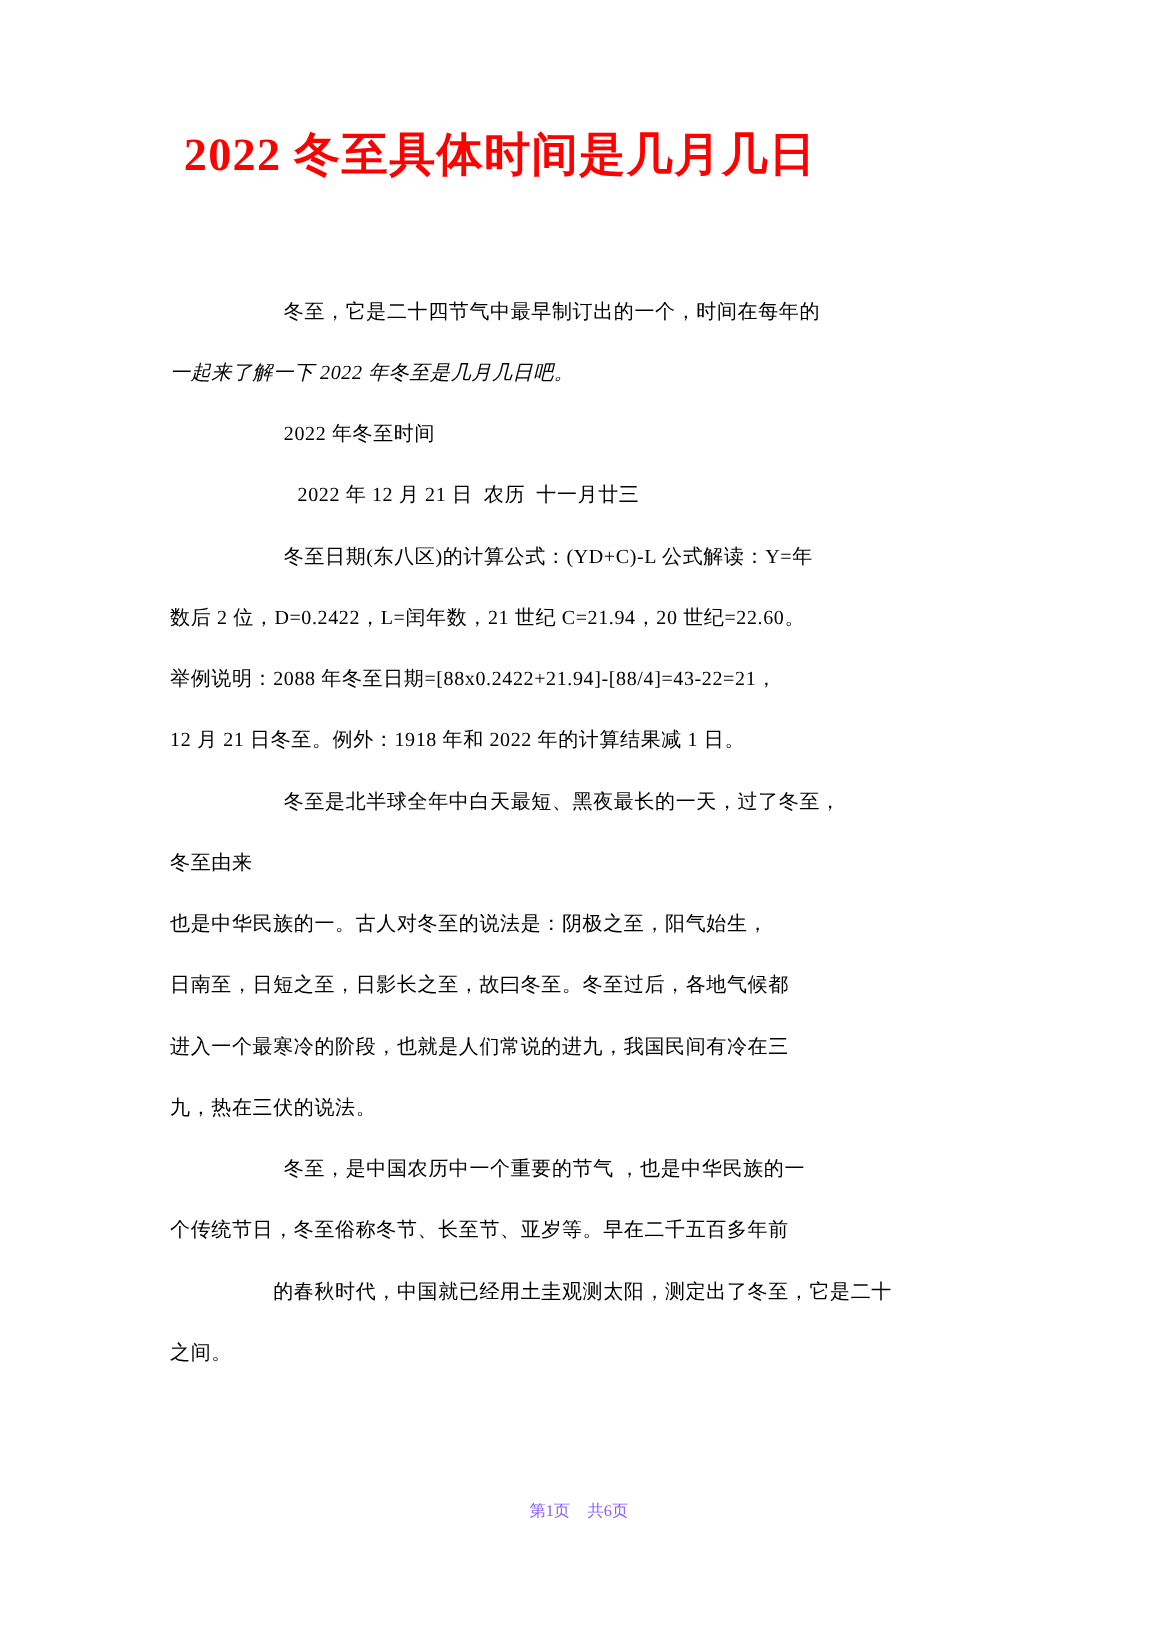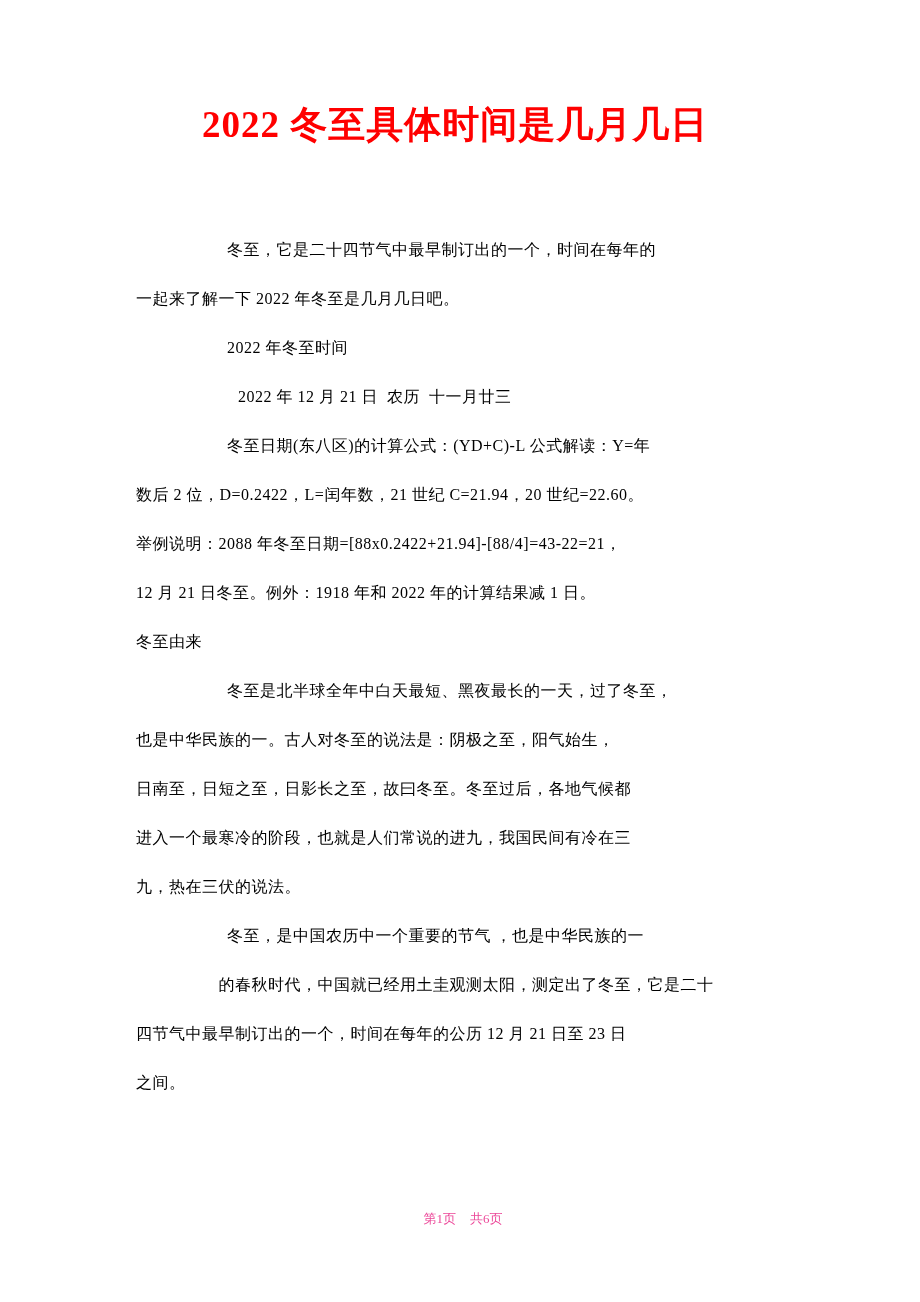--- a/index.html
+++ b/index.html
@@ -12,24 +12,24 @@
     width: 920px;
     height: 1302px;
     background: #ffffff;
     overflow: hidden;
     font-family: "Liberation Serif", "DejaVu Serif", serif;
     color: #000000;
   }
   .doc-title {
     position: absolute;
     top: 101px;
-    left: 128px;
+    left: 147px;
     width: 654px;
     margin: 0;
-    text-align: center;
+    text-align: left;
     font-size: 37px;
     font-weight: bold;
     line-height: 1.3;
     letter-spacing: 1px;
     white-space: pre;
   }
   .doc-body {
     position: absolute;
     top: 225px;
     left: 136px;
@@ -42,50 +42,49 @@
     letter-spacing: 0.5px;
   }
   .page-footer {
     position: absolute;
     top: 1199px;
     left: 136px;
     width: 654px;
     text-align: center;
     font-size: 13px;
     line-height: 20px;
-    color: #ec4899;
-    margin-top: 10px;
+    color: #8b5cf6;
   }
   .page-footer .pg-current {
     margin-right: 14px;
   }
 </style>
 </head>
 <body>
 
 <div class="page">
   <h1 class="doc-title" style="color: rgb(255, 0, 0);">2022 冬至具体时间是几月几日</h1>
 
   <div class="doc-body" id="body-lines">
       <div class="text-line" style="padding-left: 91px;">冬至，它是二十四节气中最早制订出的一个，时间在每年的</div>
-      <div class="text-line" style="padding-left: 0px;">一起来了解一下 2022 年冬至是几月几日吧。</div>
+      <div class="text-line" style="padding-left: 0px; font-style: italic;">一起来了解一下 2022 年冬至是几月几日吧。</div>
       <div class="text-line" style="padding-left: 91px;">2022 年冬至时间</div>
       <div class="text-line" style="padding-left: 102px;">2022 年 12 月 21 日  农历  十一月廿三</div>
       <div class="text-line" style="padding-left: 91px;">冬至日期(东八区)的计算公式：(YD+C)-L 公式解读：Y=年</div>
       <div class="text-line" style="padding-left: 0px;">数后 2 位，D=0.2422，L=闰年数，21 世纪 C=21.94，20 世纪=22.60。</div>
       <div class="text-line" style="padding-left: 0px;">举例说明：2088 年冬至日期=[88x0.2422+21.94]-[88/4]=43-22=21，</div>
       <div class="text-line" style="padding-left: 0px;">12 月 21 日冬至。例外：1918 年和 2022 年的计算结果减 1 日。</div>
+      <div class="text-line" style="padding-left: 91px;">冬至是北半球全年中白天最短、黑夜最长的一天，过了冬至，</div>
       <div class="text-line" style="padding-left: 0px;">冬至由来</div>
-      <div class="text-line" style="padding-left: 91px;">冬至是北半球全年中白天最短、黑夜最长的一天，过了冬至，</div>
       <div class="text-line" style="padding-left: 0px;">也是中华民族的一。古人对冬至的说法是：阴极之至，阳气始生，</div>
       <div class="text-line" style="padding-left: 0px;">日南至，日短之至，日影长之至，故曰冬至。冬至过后，各地气候都</div>
       <div class="text-line" style="padding-left: 0px;">进入一个最寒冷的阶段，也就是人们常说的进九，我国民间有冷在三</div>
       <div class="text-line" style="padding-left: 0px;">九，热在三伏的说法。</div>
       <div class="text-line" style="padding-left: 91px;">冬至，是中国农历中一个重要的节气 ，也是中华民族的一</div>
+      <div class="text-line" style="padding-left: 0px;">个传统节日，冬至俗称冬节、长至节、亚岁等。早在二千五百多年前</div>
       <div class="text-line" style="padding-left: 0px; text-align: center;">的春秋时代，中国就已经用土圭观测太阳，测定出了冬至，它是二十</div>
-      <div class="text-line" style="padding-left: 0px;">四节气中最早制订出的一个，时间在每年的公历 12 月 21 日至 23 日</div>
       <div class="text-line" style="padding-left: 0px;">之间。</div>
     </div>
 
   <div class="page-footer">
     <span class="pg-current">第1页</span><span>共6页</span>
   </div>
 </div>
 
 </body></html>

